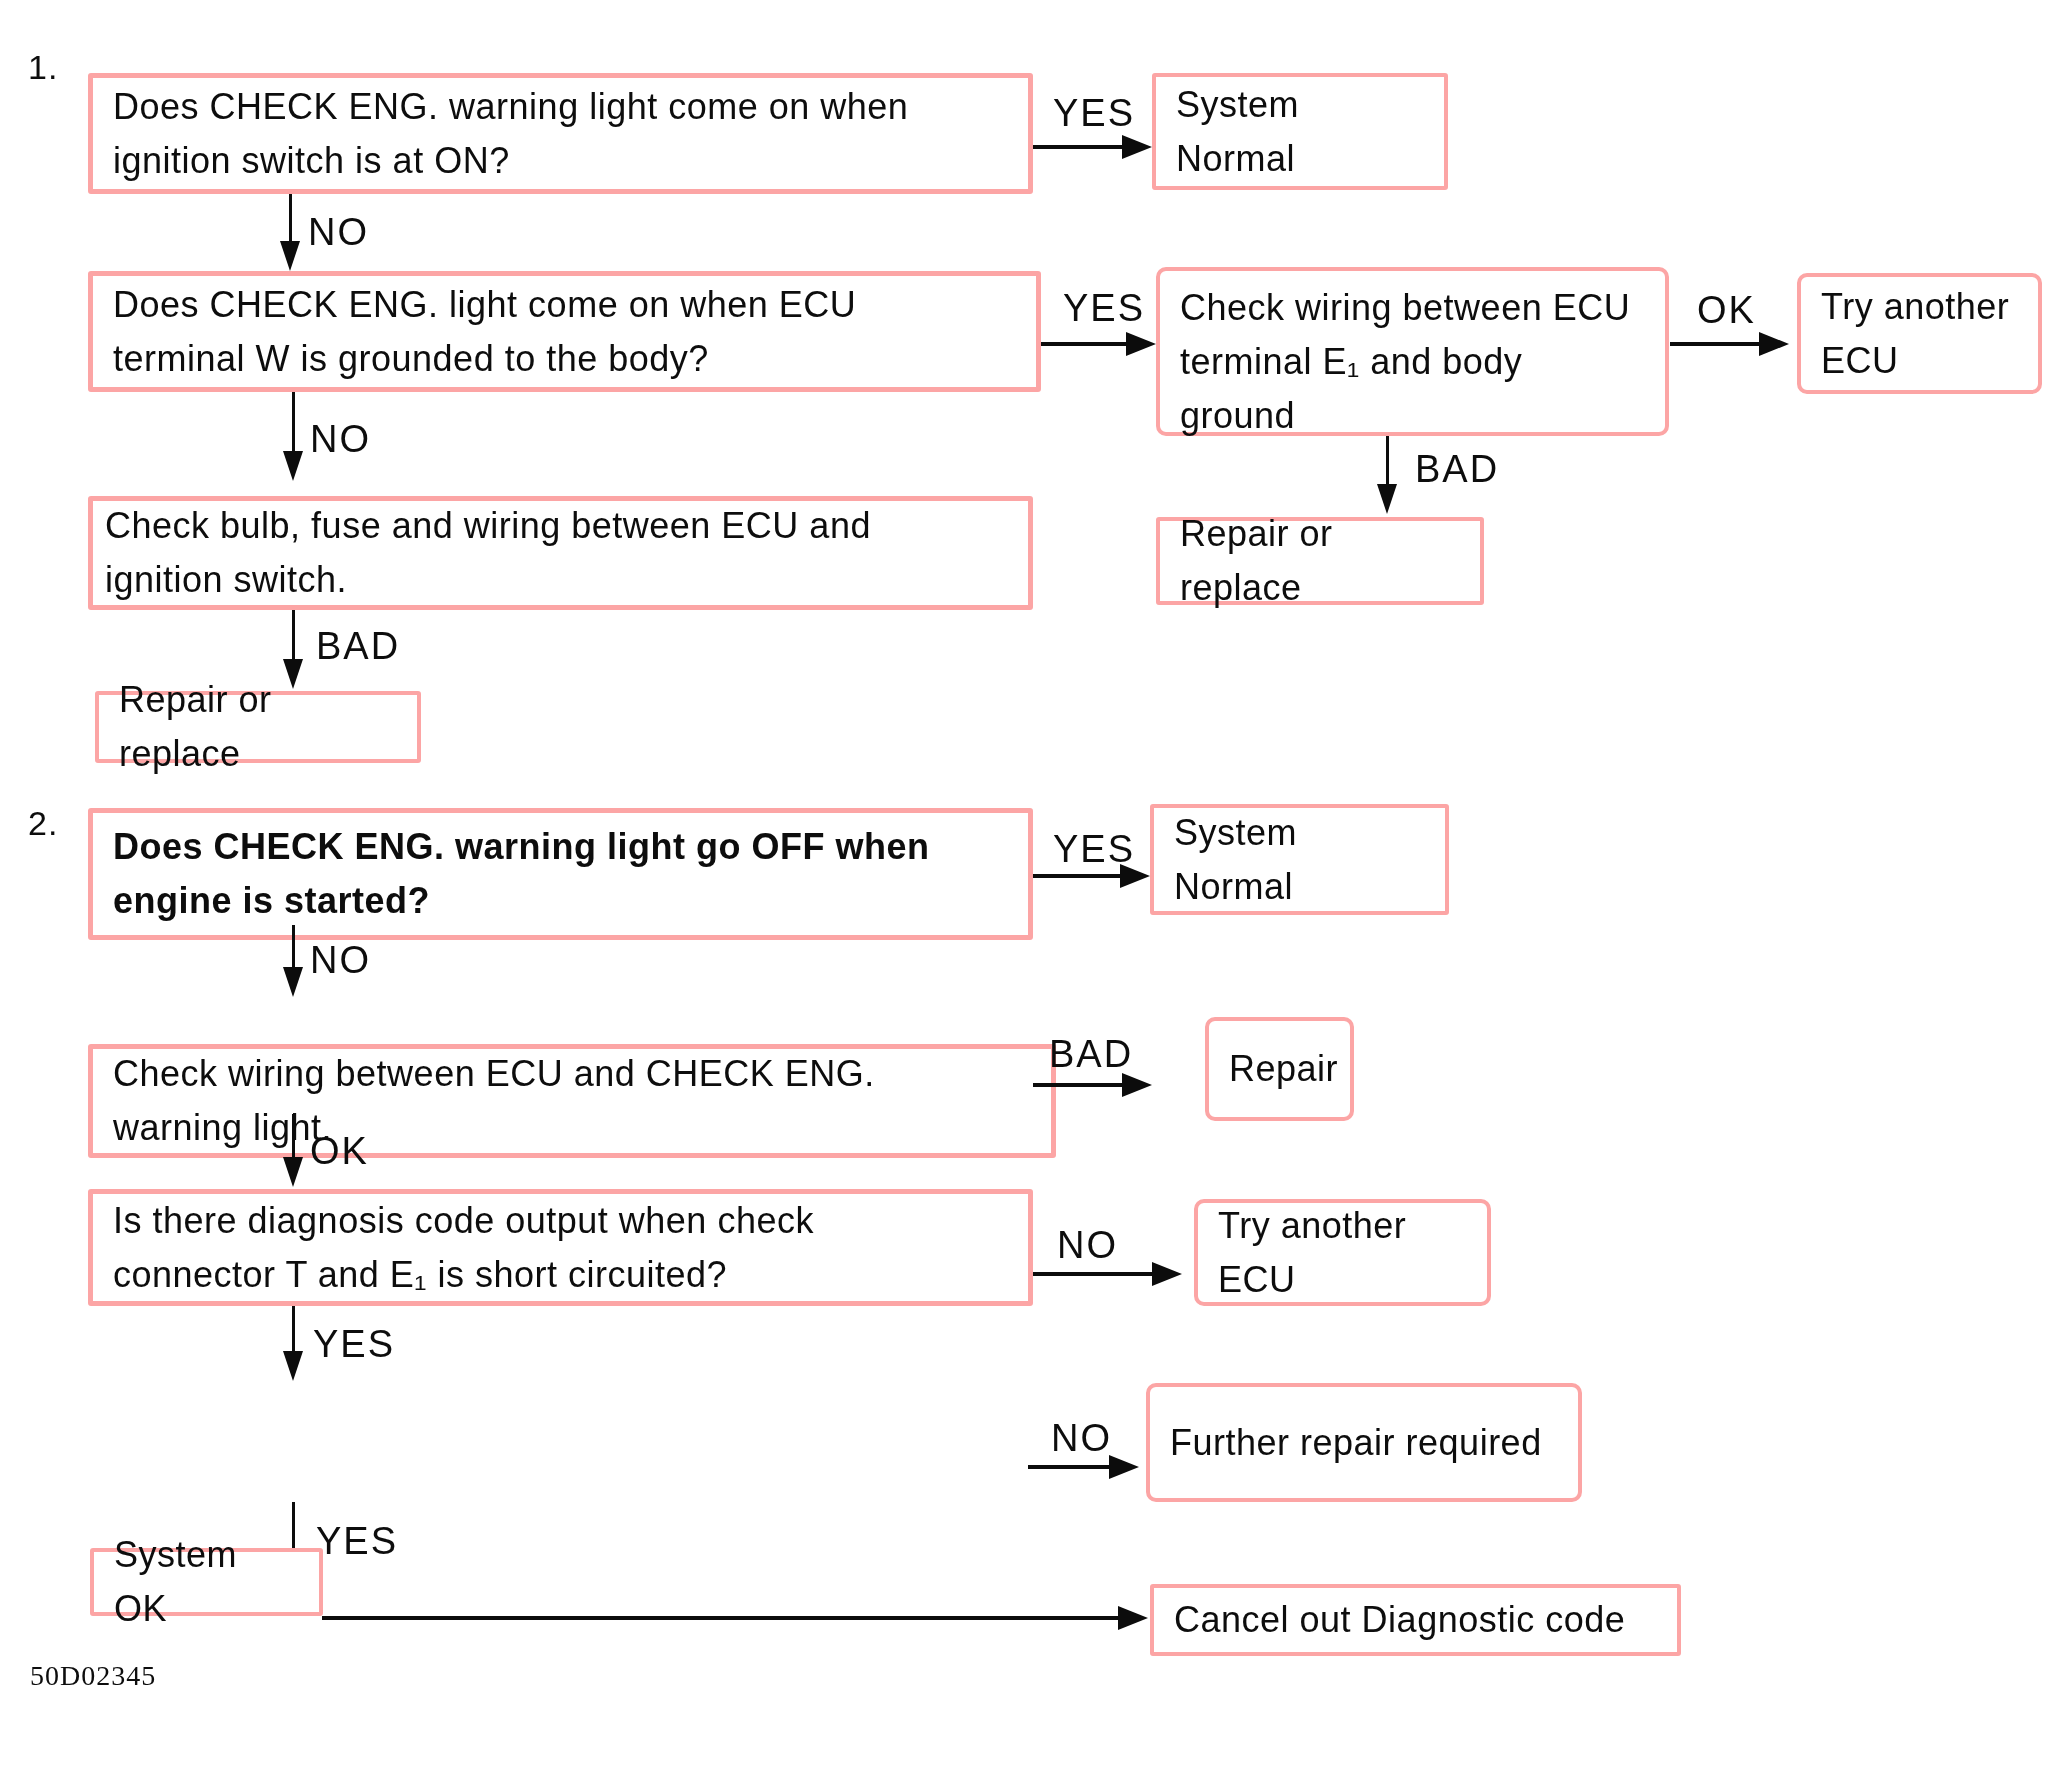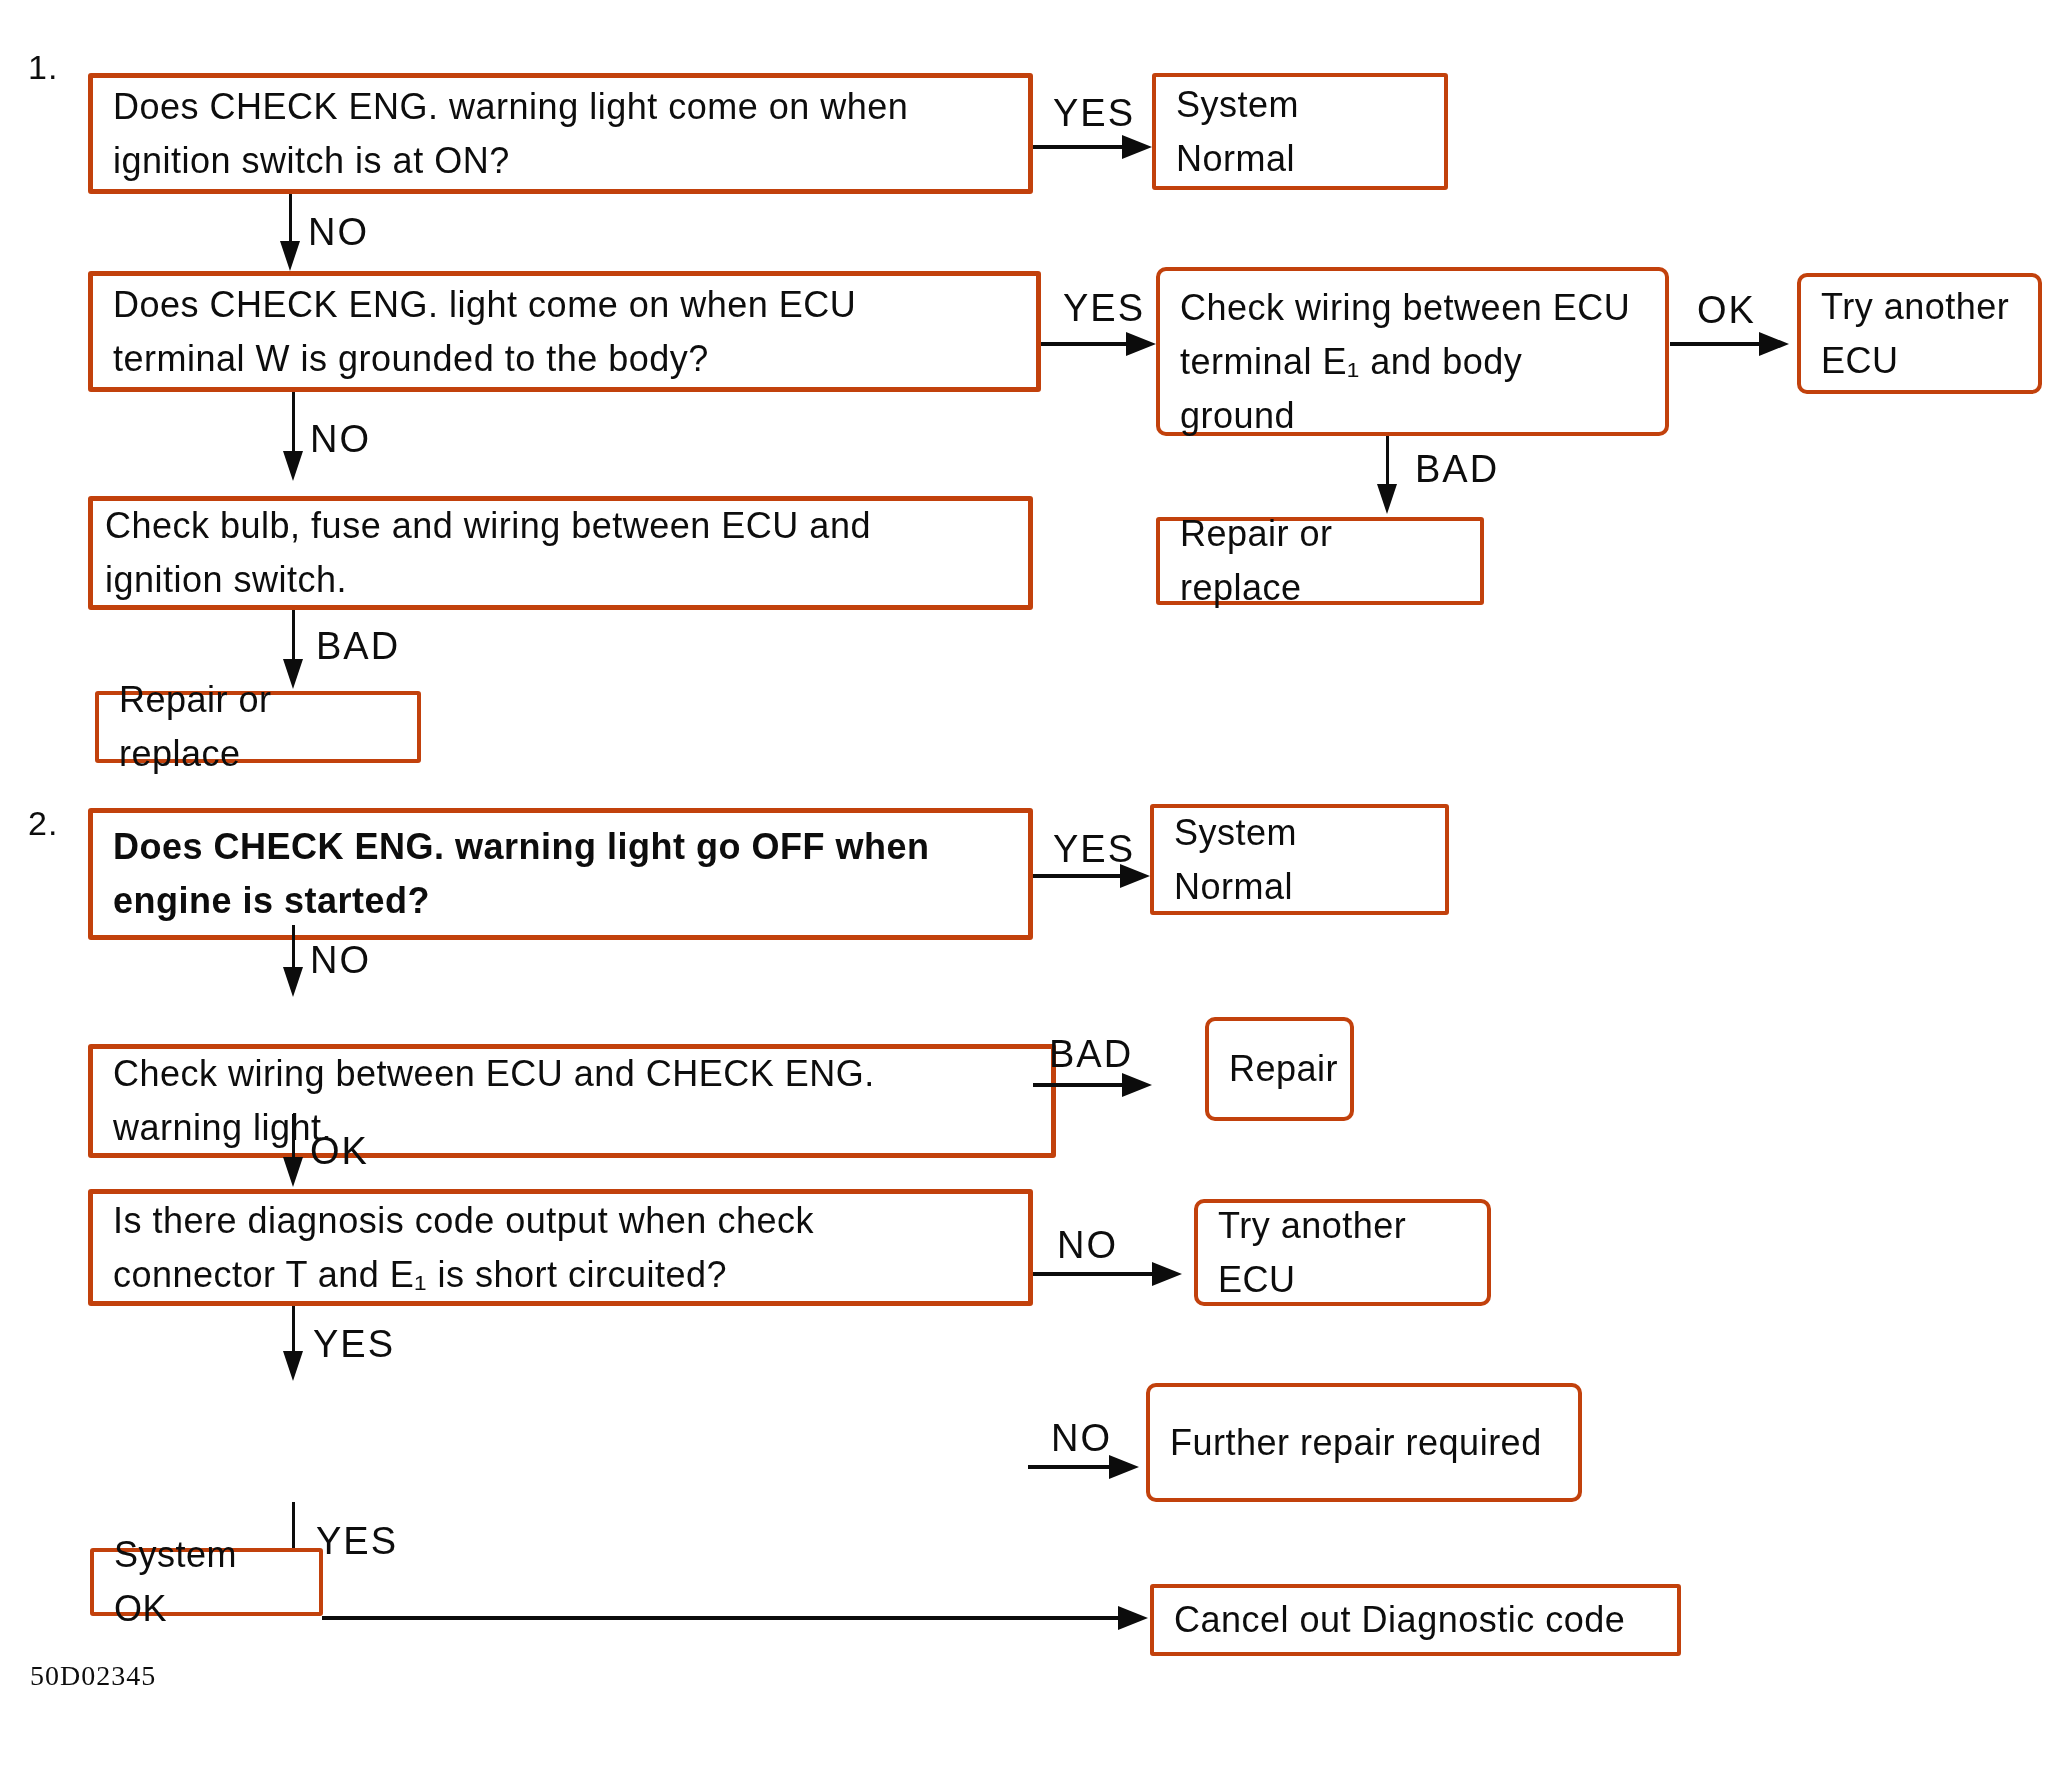--- a/index.html
+++ b/index.html
@@ -7,21 +7,21 @@
     position:relative;
     width:2070px;height:1768px;
     background:#ffffff;
     font-family:"Liberation Sans","DejaVu Sans",sans-serif;
     color:#0d0d0d;
     overflow:hidden;
   }
   .box{
     position:absolute;
     box-sizing:border-box;
-    border:5px solid #c2410c;
+    border:5px solid #fca5a5;
     background:#ffffff;
     display:flex;
     align-items:center;
     padding:6px 20px;
     font-size:36px;
     line-height:1.5;
     letter-spacing:0.5px;
     white-space:pre-line;
     border-radius:3px;
   }

